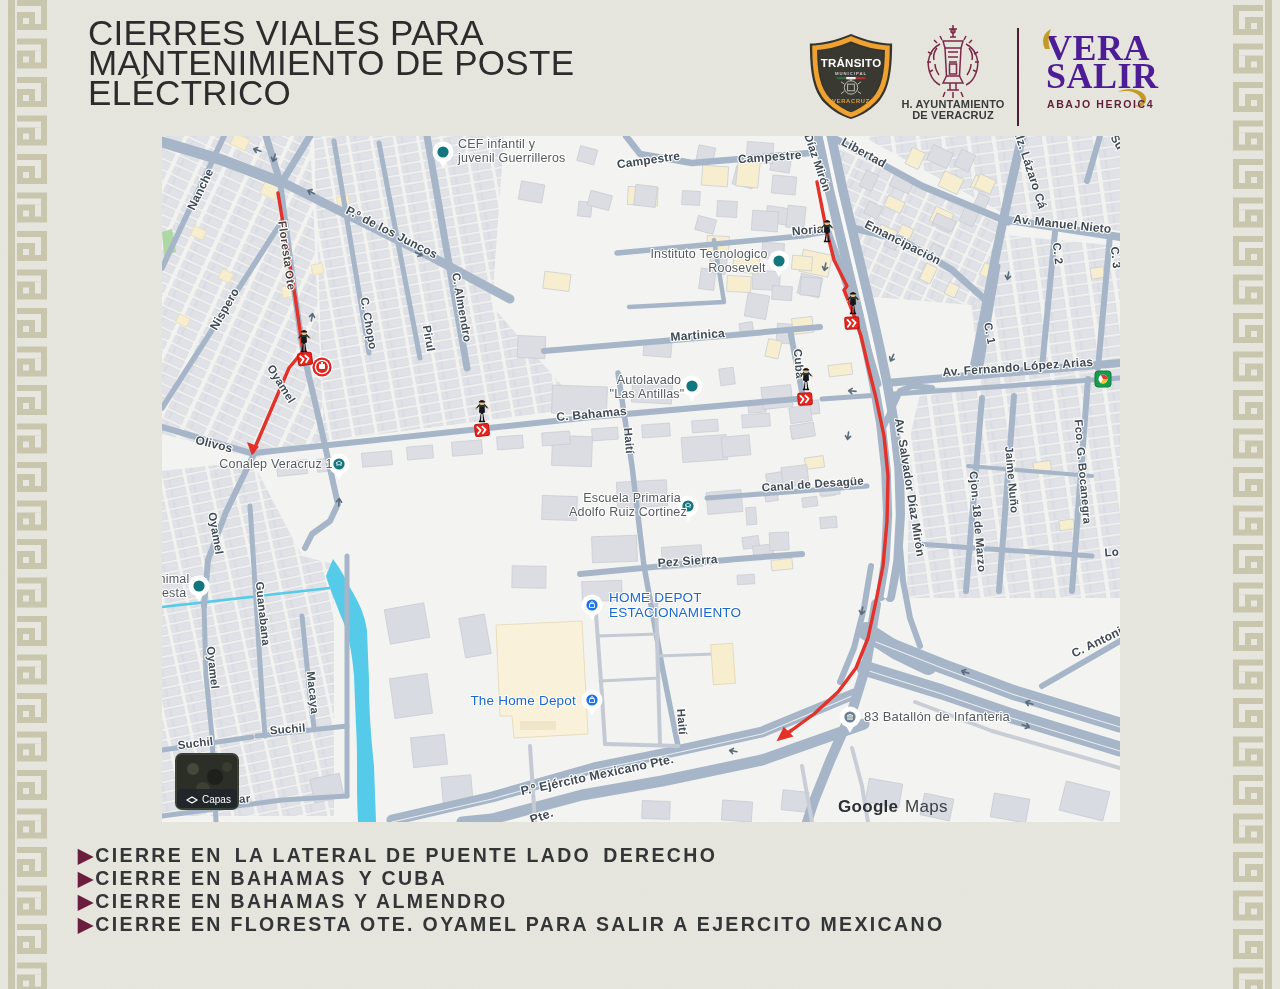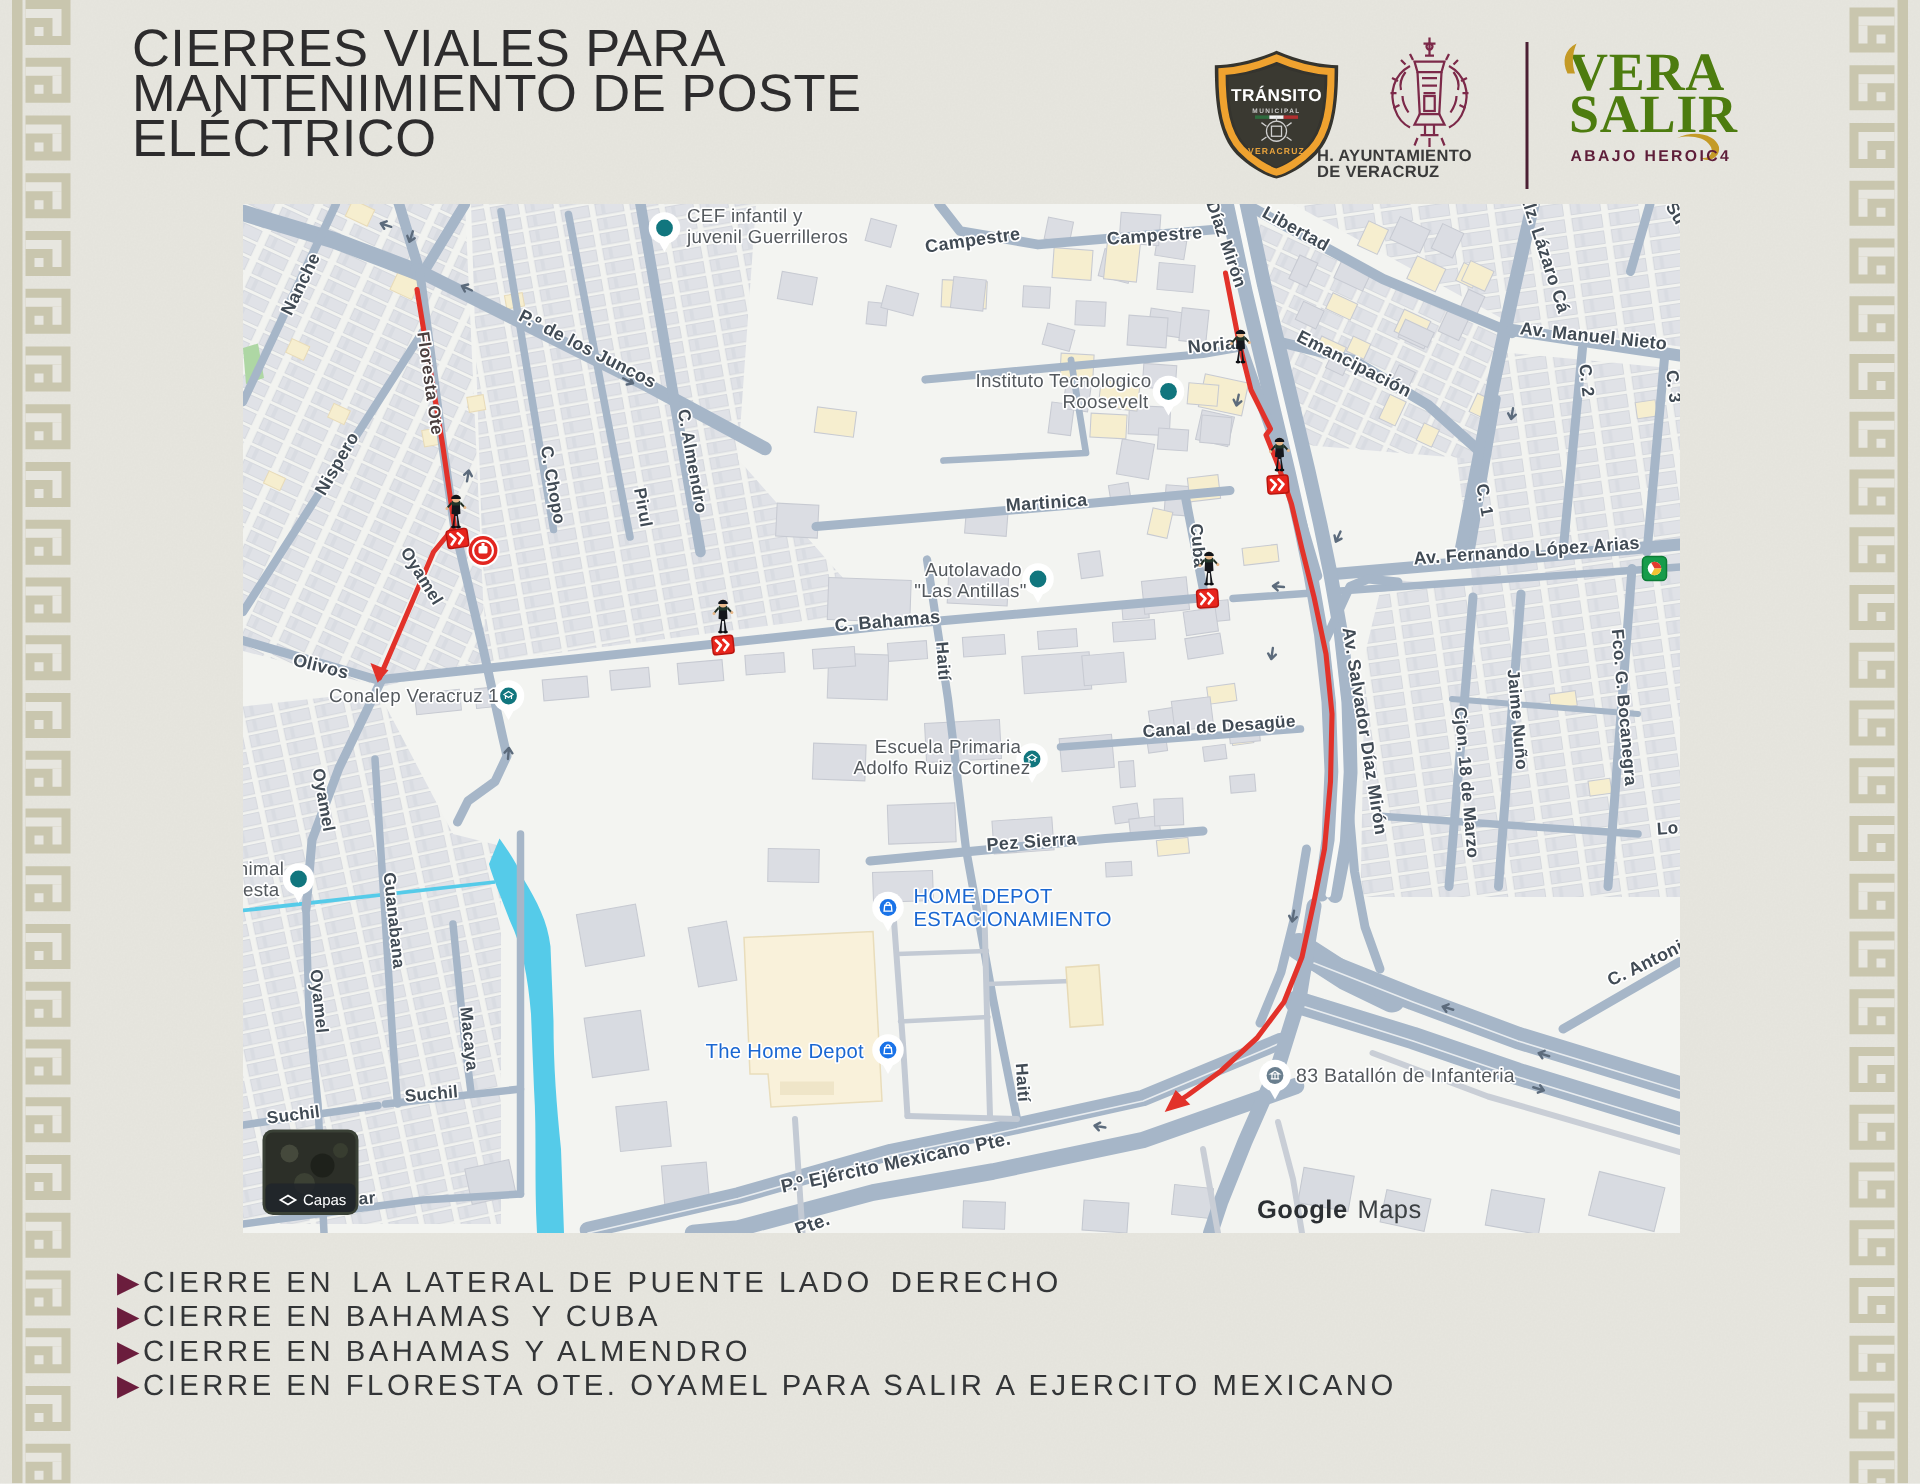--- a/index.html
+++ b/index.html
@@ -358,23 +358,23 @@
 <path d="M28,26 C25,30 24,34 25,38 M26,42 C26,46 28,50 30,53"></path>
 <path d="M60,26 C63,30 64,34 63,38 M62,42 C62,46 60,50 58,53"></path>
 <path d="M23,32 l-4,-2 M22,40 l-4,0 M24,48 l-4,2 M65,32 l4,-2 M66,40 l4,0 M64,48 l4,2"></path>
 <path d="M28,21 l-3,-3 M33,18 l-2,-4 M60,21 l3,-3 M55,18 l2,-4"></path>
 <path d="M36,70 l-2,5 M44,70 l0,6 M52,70 l2,5"></path>
 </g>
 </svg>
 
 <div style="position:absolute;left:1017px;top:28px;width:2px;height:98px;background:#4b1f33"></div>
 
-<div style="position:absolute;left:878px;top:99px;width:150px;text-align:left;font-weight:700;font-size:11px;color:#3a3a3a;letter-spacing:0.2px;line-height:11px">H. AYUNTAMIENTO<br>DE VERACRUZ</div>
+<div style="position:absolute;left:878px;top:99px;width:150px;text-align:center;font-weight:700;font-size:11px;color:#3a3a3a;letter-spacing:0.2px;line-height:11px">H. AYUNTAMIENTO<br>DE VERACRUZ</div>
 
-<div style="position:absolute;left:1046px;top:34px;width:180px;font-family:'Liberation Serif',serif;font-weight:700;color:#4d7c0f">
+<div style="position:absolute;left:1046px;top:34px;width:180px;font-family:'Liberation Serif',serif;font-weight:700;color:#4c1d95">
   <div style="font-size:36px;line-height:28px;letter-spacing:0.5px">VERA</div>
   <div style="font-size:36px;line-height:29px;letter-spacing:0.5px">SALIR</div>
 </div>
 <svg width="20" height="24" viewBox="0 0 20 24" style="position:absolute;left:1039px;top:27px">
     <path d="M6,22 C2,14 4,6 12,2 C9,9 9,16 11,22 Z" fill="#c49a26"></path>
   </svg>
 <svg width="50" height="36" viewBox="0 0 50 36" style="position:absolute;left:1116px;top:86px">
     <path d="M2,6 C14,0 28,4 30,12 C31,19 23,23 17,19 C24,21 27,15 24,11 C20,5 10,4 2,6 Z" fill="#c49a26"></path>
   </svg>
 
@@ -885,17 +885,17 @@
       <circle cx="40" cy="24" r="8" fill="#1d201a" opacity="0.9"></circle>
       <circle cx="28" cy="36" r="7" fill="#3e4435" opacity="0.9"></circle>
       <circle cx="52" cy="14" r="5" fill="#383d30"></circle>
       <rect x="2" y="36" width="60" height="19" rx="4" fill="#20242a" opacity="0.85"></rect>
       <path d="M12,47 L17,44 L22,47 L17,50 Z" fill="none" stroke="#fff" stroke-width="1.2"></path>
       <text x="27" y="50" font-size="10" fill="#ffffff" font-weight="400">Capas</text>
     </g>
     <text x="676" y="676" font-size="17" font-weight="700" fill="#2b2f33" letter-spacing="0.3">Google</text>
     <text x="743" y="676" font-size="17" font-weight="400" fill="#3c4043" letter-spacing="0.3">Maps</text>
   </svg>
-<div style="position:absolute;left:78px;top:844px;font-weight:400;font-size:19.5px;line-height:23px;color:#333537;letter-spacing:2.35px">
+<div style="position:absolute;left:78px;top:844px;font-weight:700;font-size:19.5px;line-height:23px;color:#333537;letter-spacing:2.35px">
     <div><span style="color:#6b1d3d">▶</span>CIERRE EN LA LATERAL DE PUENTE LADO DERECHO</div>
     <div><span style="color:#6b1d3d">▶</span>CIERRE EN BAHAMAS Y CUBA</div>
     <div><span style="color:#6b1d3d">▶</span>CIERRE EN BAHAMAS Y ALMENDRO</div>
     <div><span style="color:#6b1d3d">▶</span>CIERRE EN FLORESTA OTE. OYAMEL PARA SALIR A EJERCITO MEXICANO</div>
   </div>
 </body></html>

